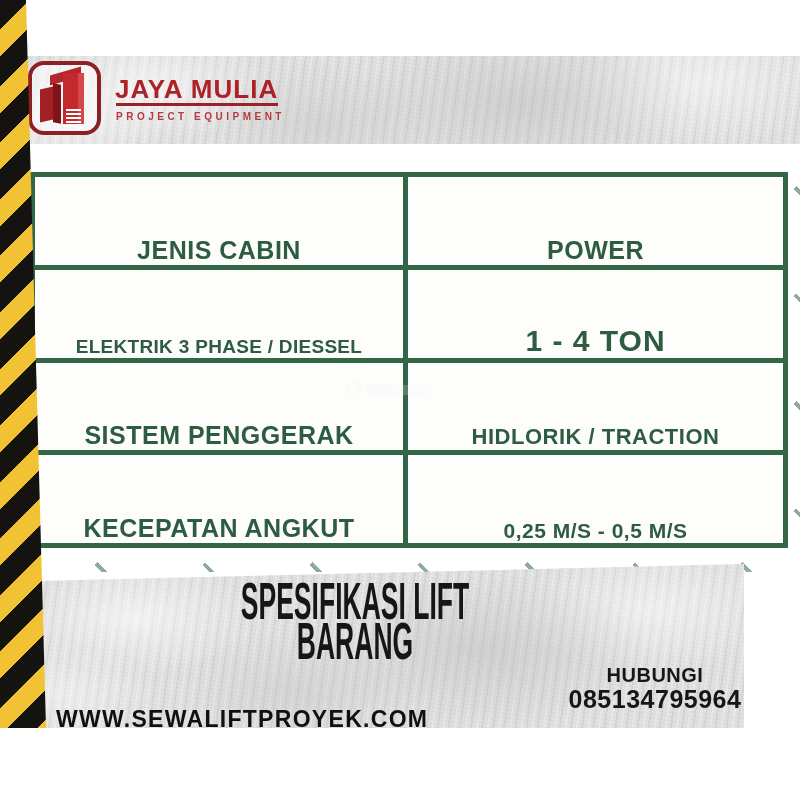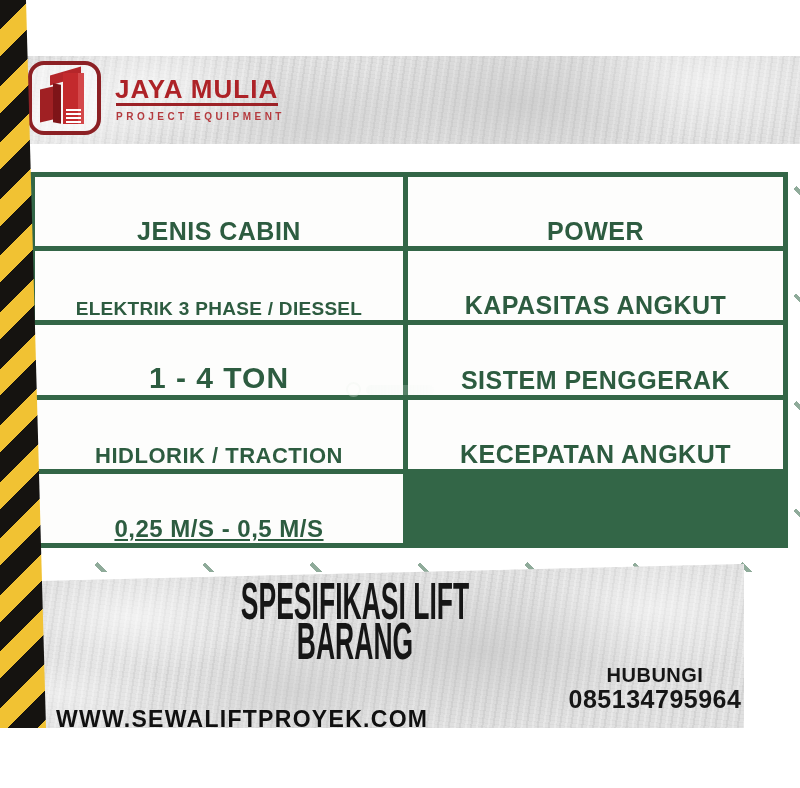--- a/index.html
+++ b/index.html
@@ -55,21 +55,21 @@
     background:#336647;border:5px solid #336647;
     display:grid;grid-template-columns:368px 1fr;grid-auto-rows:1fr;gap:5px;
   }
   .cell{background:#fdfdfc;display:flex;align-items:flex-end;justify-content:center;text-align:center;}
   .lbl{font-weight:bold;font-size:25px;color:#2d5c40;letter-spacing:.5px;white-space:nowrap;}
   .val{font-weight:bold;color:#2d5c40;white-space:nowrap;}
   .v1{font-size:18px;letter-spacing:.3px;}
   .v2{font-size:19px;letter-spacing:.3px;}
   .v3{font-size:30px;letter-spacing:1px;}
   .v4{font-size:22px;letter-spacing:.5px;}
-  .v5{font-size:24px;letter-spacing:.5px;text-decoration:underline;}
+  .v5{font-size:21px;letter-spacing:.5px;}
   
   .watermark{position:absolute;left:346px;top:381px;width:90px;height:20px;z-index:3;opacity:.33;filter:blur(.6px);}
   .wm-circle{position:absolute;left:0;top:1px;width:15px;height:15px;border:2px solid #eef4ef;border-radius:50%;}
   .wm-bar{position:absolute;left:20px;top:4px;width:68px;height:10px;border-radius:5px;
     background:linear-gradient(90deg,rgba(240,246,242,.9),rgba(240,246,242,.35));}
   
   .bottom-band{
     position:absolute;left:0;top:558px;width:744px;height:170px;z-index:2;
     clip-path:polygon(0 24px,100% 6px,100% 100%,0 100%);
   }
@@ -117,23 +117,20 @@
       </div>
 
     <div class="cell">
         <span class="lbl">POWER</span>
       </div>
     <div class="cell">
         <span class="val v2">ELEKTRIK 3 PHASE / DIESSEL</span>
       </div>
 
     <div class="cell">
-        <span class="lbl">KAPASITAS ANGKUT</span>
-      </div>
-    <div class="cell">
         <span class="val v3">1 - 4 TON</span>
       </div>
 
     <div class="cell">
         <span class="lbl">SISTEM PENGGERAK</span>
       </div>
     <div class="cell">
         <span class="val v4">HIDLORIK / TRACTION</span>
       </div>
 

